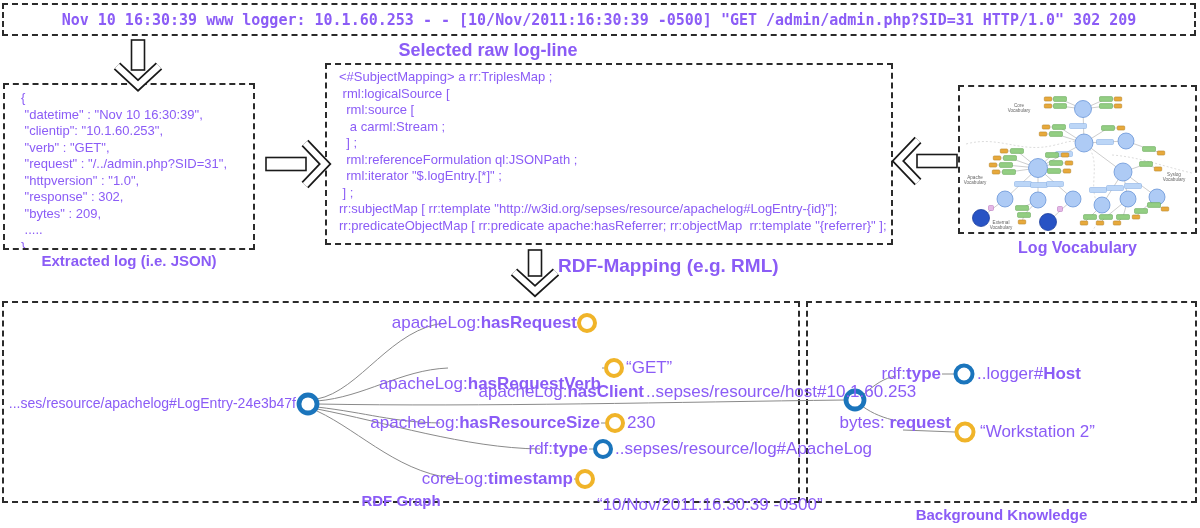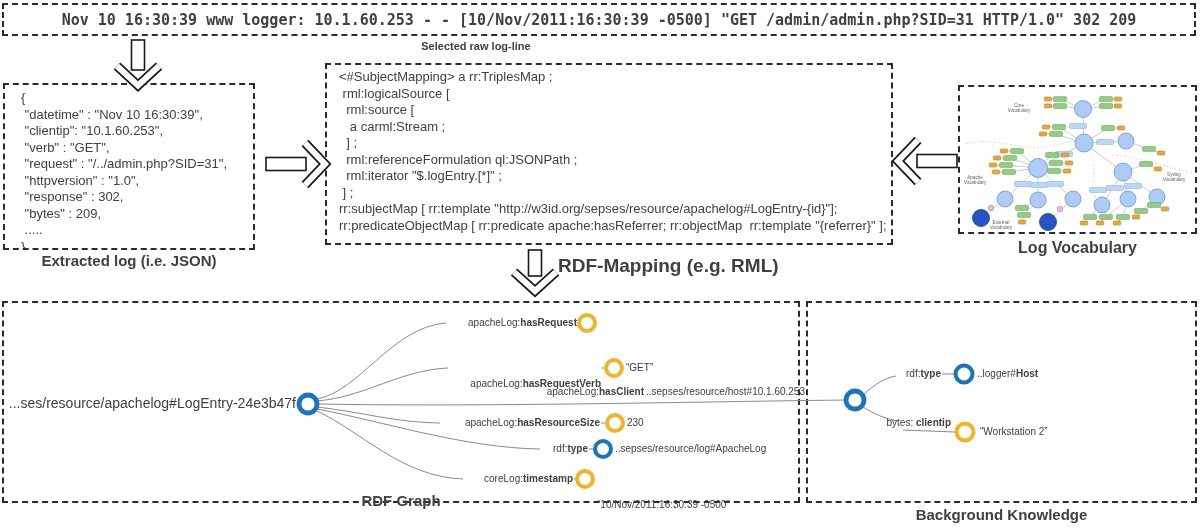--- a/index.html
+++ b/index.html
@@ -1,39 +1,39 @@
 <!DOCTYPE html>
 <html><head>
 <meta charset="utf-8">
 <style>
   html,body{margin:0;padding:0;background:#fff;}
   #stage{position:relative;width:1200px;height:528px;background:#fff;overflow:hidden;
-         font-family:"Liberation Sans",sans-serif;color:#404040;}
+         font-family:"Liberation Sans",sans-serif;color:#8b5cf6;}
   .dashed-box{position:absolute;border:2px dashed #2b2b2b;background:#fff;box-sizing:border-box;}
   .rawlog{display:flex;align-items:center;justify-content:center;
           font-family:"DejaVu Sans Mono","Liberation Mono",monospace;
           font-weight:bold;font-size:15px;white-space:nowrap;}
   .caption{position:absolute;font-weight:bold;text-align:center;white-space:nowrap;}
   .code{position:absolute;font-size:13px;line-height:16.5px;white-space:pre;overflow:hidden;}
-  .glabel{position:absolute;font-size:10px;line-height:18px;white-space:nowrap;z-index:6;}
+  .glabel{position:absolute;font-size:17px;line-height:18px;white-space:nowrap;z-index:6;}
   .glabel b{font-weight:bold;}
   .ralign{text-align:right;}
   svg{display:block;}
   #overlay{position:absolute;left:0;top:0;z-index:5;pointer-events:none;}
   #labels{position:absolute;left:0;top:0;width:1200px;height:528px;z-index:6;pointer-events:none;}
 </style>
 </head>
 <body>
 
 <div id="stage">
 
   <div class="dashed-box rawlog" style="left:2px;top:3px;width:1194px;height:33px;">
     <span>Nov 10 16:30:39 www logger: 10.1.60.253 - - [10/Nov/2011:16:30:39 -0500] "GET /admin/admin.php?SID=31 HTTP/1.0" 302 209</span>
   </div>
-  <div class="caption" style="left:0;top:40px;width:952px;font-size:11px;">Selected raw log-line</div>
+  <div class="caption" style="left:12px;top:40px;width:952px;font-size:18px;">Selected raw log-line</div>
 
   <div class="dashed-box" style="left:3px;top:83px;width:252px;height:167px;">
     <div class="code" style="left:16px;top:5px;width:232px;height:158px;">{
  "datetime" : "Nov 10 16:30:39",
  "clientip": "10.1.60.253",
  "verb" : "GET",
  "request" : "/../admin.php?SID=31",
  "httpversion" : "1.0",
  "response" : 302,
  "bytes" : 209,
@@ -265,16 +265,16 @@
       <div class="glabel ralign" style="right: 556px; top: 383px;"><span>apacheLog:</span><b>hasClient</b></div>
       <div class="glabel" style="left: 646px; top: 383px;"><span>..sepses/resource/host#10.1.60.253</span></div>
       <div class="glabel ralign" style="right: 600px; top: 414px;"><span>apacheLog:</span><b>hasResourceSize</b></div>
       <div class="glabel" style="left: 627px; top: 414px;"><span>230</span></div>
       <div class="glabel ralign" style="right: 612px; top: 440px;"><span>rdf:</span><b>type</b></div>
       <div class="glabel" style="left: 615px; top: 440px;"><span>..sepses/resource/log#ApacheLog</span></div>
       <div class="glabel ralign" style="right: 627px; top: 470px;"><span>coreLog:</span><b>timestamp</b></div>
       <div class="glabel" style="left: 597px; top: 470px; margin-top: 26px;"><span>“10/Nov/2011:16:30:39 -0500”</span></div>
       <div class="glabel ralign" style="right: 259px; top: 365px;"><span>rdf:</span><b>type</b></div>
       <div class="glabel" style="left: 977px; top: 365px;"><span>..logger#</span><b>Host</b></div>
-      <div class="glabel ralign" style="right: 249px; top: 414px;"><span>bytes: </span><b>clientip</b></div>
+      <div class="glabel ralign" style="right: 249px; top: 414px;"><span>bytes: </span><b>request</b></div>
       <div class="glabel" style="left: 980px; top: 423px;"><span>“Workstation 2”</span></div>
     </div>
 </div>
 
 </body></html>

